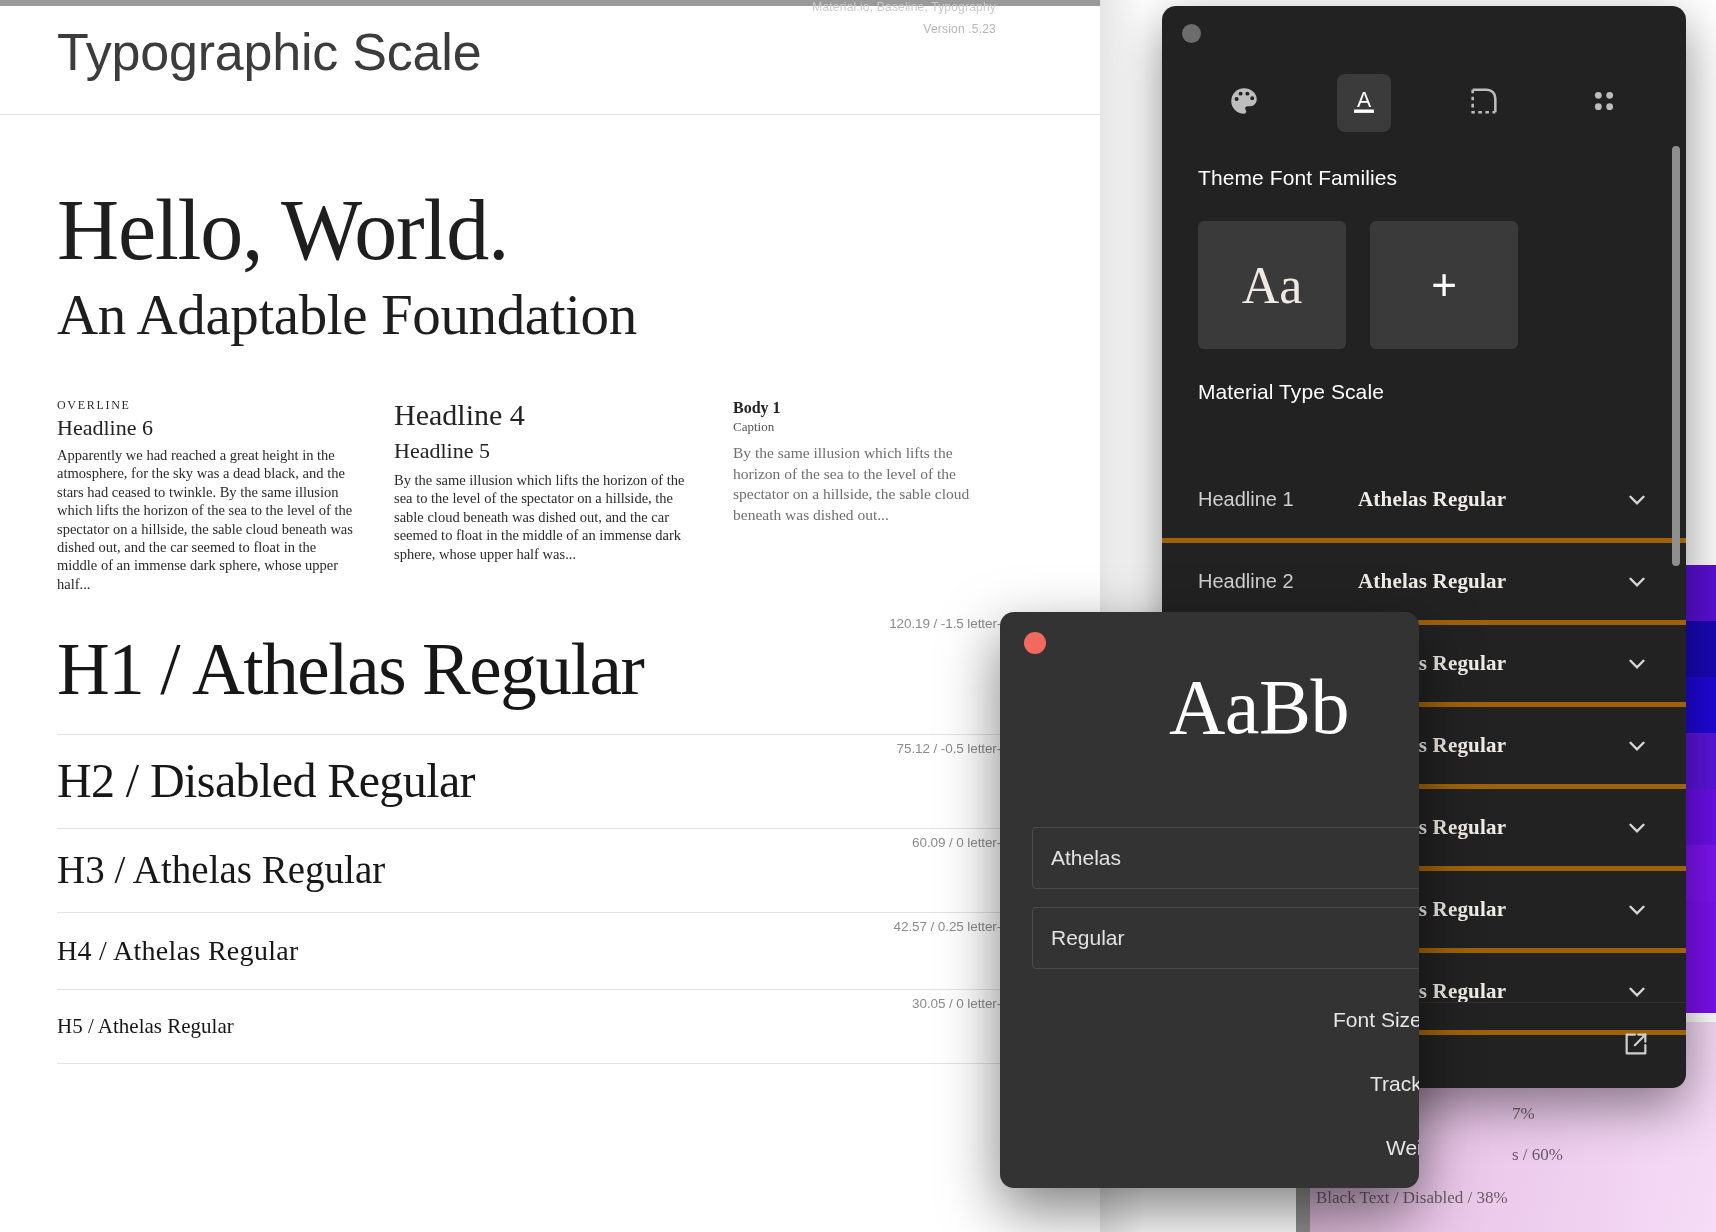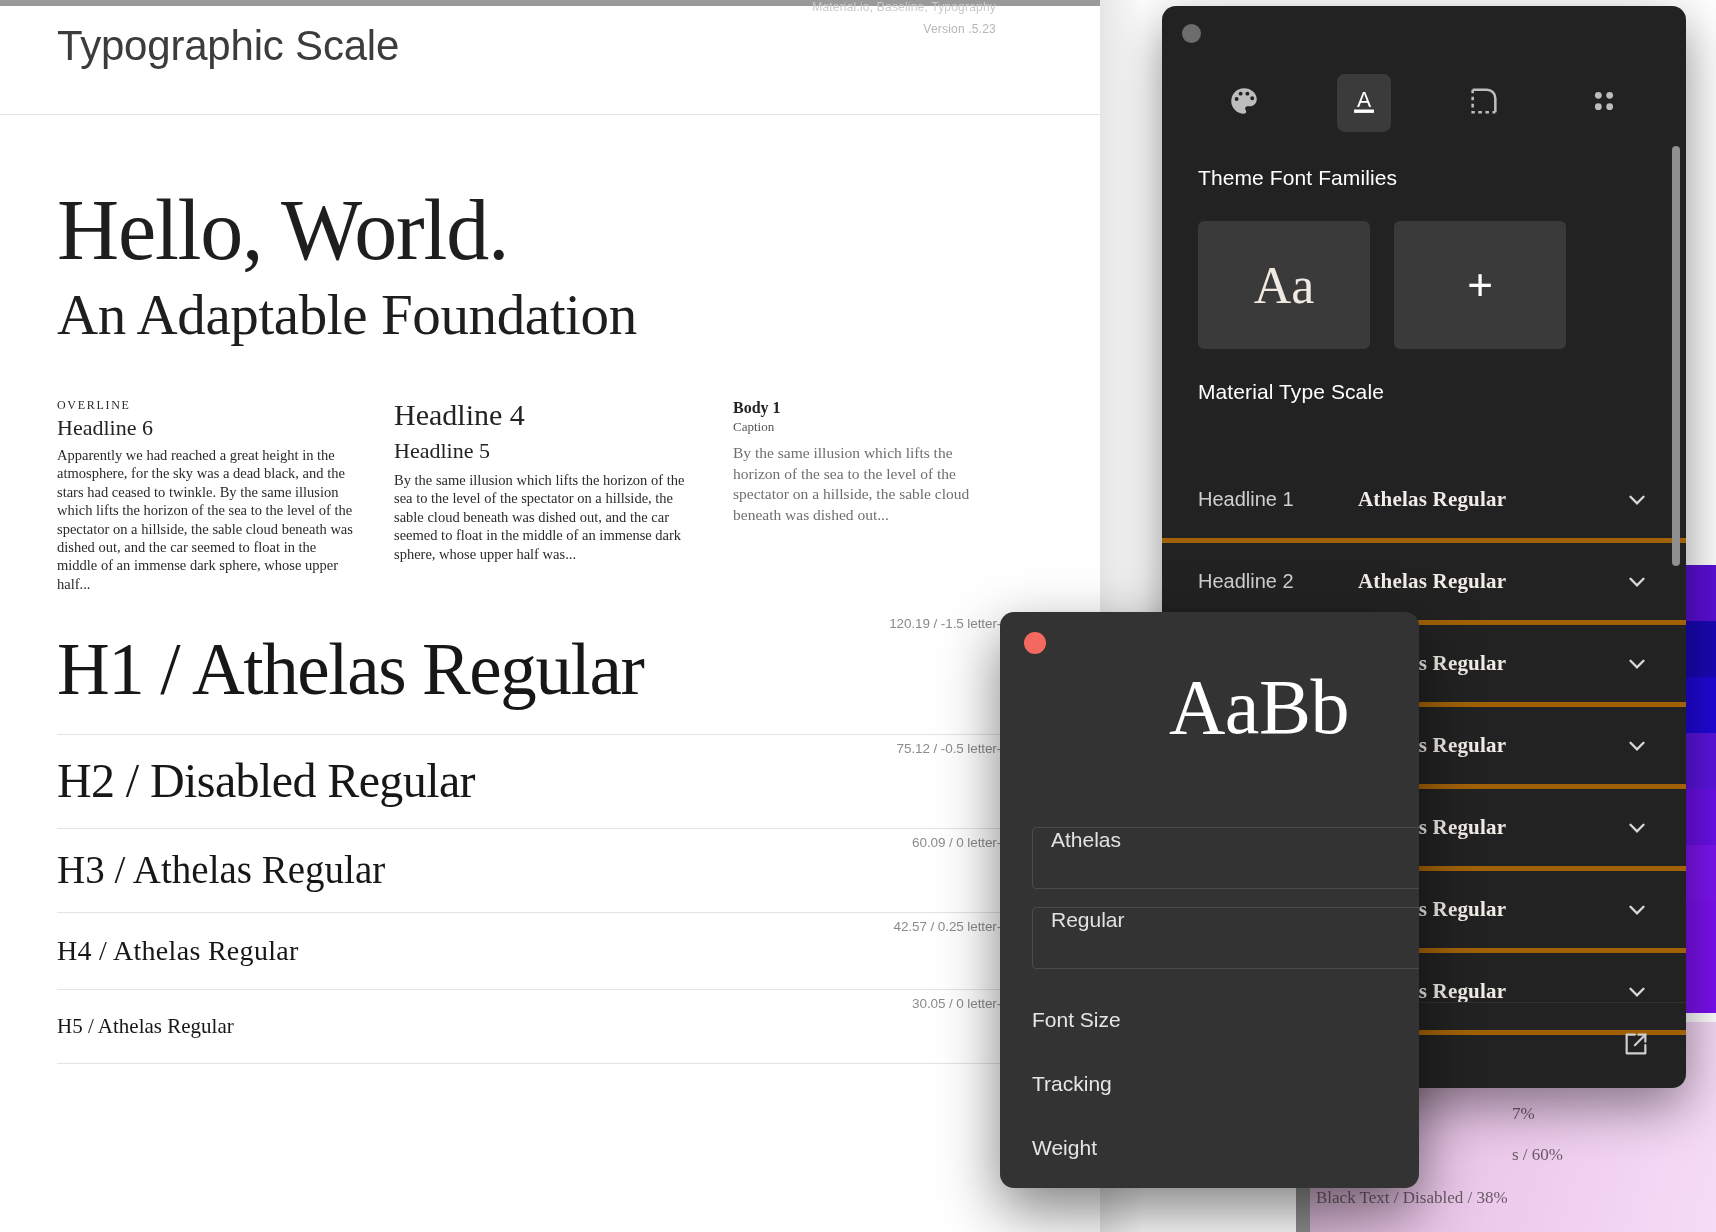--- a/index.html
+++ b/index.html
@@ -38,21 +38,21 @@
     background:#ffffff;
   }
   .doc-topbar { position:absolute; left:0; top:0; width:1100px; height:6px; background:#9a9a9a; }
   .doc-meta {
     position:absolute; right:104px; top:-4px; text-align:right;
     font-size:12px; color:#b6b6b6; line-height:22px; letter-spacing:.2px;
   }
   .doc-meta .crumb { color:#c9c9c9; }
   .doc-title {
     position:absolute; left:57px; top:22px;
-    font-size:42px; font-weight:400; color:#3c3c3c; letter-spacing:-.2px;
+    font-size:52px; font-weight:400; color:#3c3c3c; letter-spacing:-.2px;
   }
   .doc-rule { position:absolute; left:0; width:1100px; height:1px; background:#e2e2e2; }
 
   .hero {
     position:absolute; left:57px; top:188px; width:900px;
     font-family:"Liberation Serif", serif; color:#1e1e1e;
   }
   .hero-h1 { font-size:86px; line-height:.98; letter-spacing:-1.2px; }
   .hero-h2 { font-size:57px; line-height:1.22; letter-spacing:-.4px; margin-top:8px; }
 
@@ -117,21 +117,21 @@
   .tab {
     width:54px; height:58px; border-radius:8px; display:flex;
     align-items:center; justify-content:center;
   }
   .tab.active { background:#3b3b3b; }
   .sec-label {
     position:absolute; left:36px; font-size:21px; color:#ffffff; letter-spacing:.1px;
   }
   .fam-row { position:absolute; left:36px; top:215px; display:flex; gap:24px; }
   .fam-tile {
-    width:172px; height:128px; background:#3a3a3a; border-radius:6px;
+    width:148px; height:128px; background:#3a3a3a; border-radius:6px;
     display:flex; align-items:center; justify-content:center;
   }
   .fam-tile .aa {
     font-family:"Liberation Serif", serif; font-size:52px; color:#efe9e2;
   }
   .fam-tile .plus { font-size:44px; color:#ffffff; font-weight:300; line-height:1; }
 
   .scale-list { position:absolute; left:0; top:455px; width:524px; }
   .slrow {
     position:relative; height:82px; display:flex; align-items:center;
@@ -166,27 +166,27 @@
     border-radius:50%; background:#f4695f;
   }
   .dlg-preview {
     position:absolute; left:0; top:50px; width:518px; text-align:center;
     font-family:"Liberation Serif", serif; font-size:78px; color:#ffffff;
     letter-spacing:-.5px;
   }
   .dlg-select {
     position:absolute; left:32px; width:454px; height:62px;
     border:1px solid #4b4b4b; border-radius:4px;
-    display:flex; padding:0 18px;
+    display:flex; align-items:center; padding:0 18px;
     font-size:21px; color:#e2e2e2;
   }
   .dlg-select .lbl { flex:1; }
   .dlg-row {
     position:absolute; left:32px; width:454px; height:28px;
-    display:flex; align-items:center; font-size:21px;
+    display:flex; align-items:center; font-size:21px;text-align:right;
   }
   .dlg-row .k { flex:1; color:#e6e6e6; }
   .dlg-row .v { color:#d6d6d6; }
 </style>
 </head>
 <body>
 
 <div id="stage">
 
   <div class="bg-right"></div>

